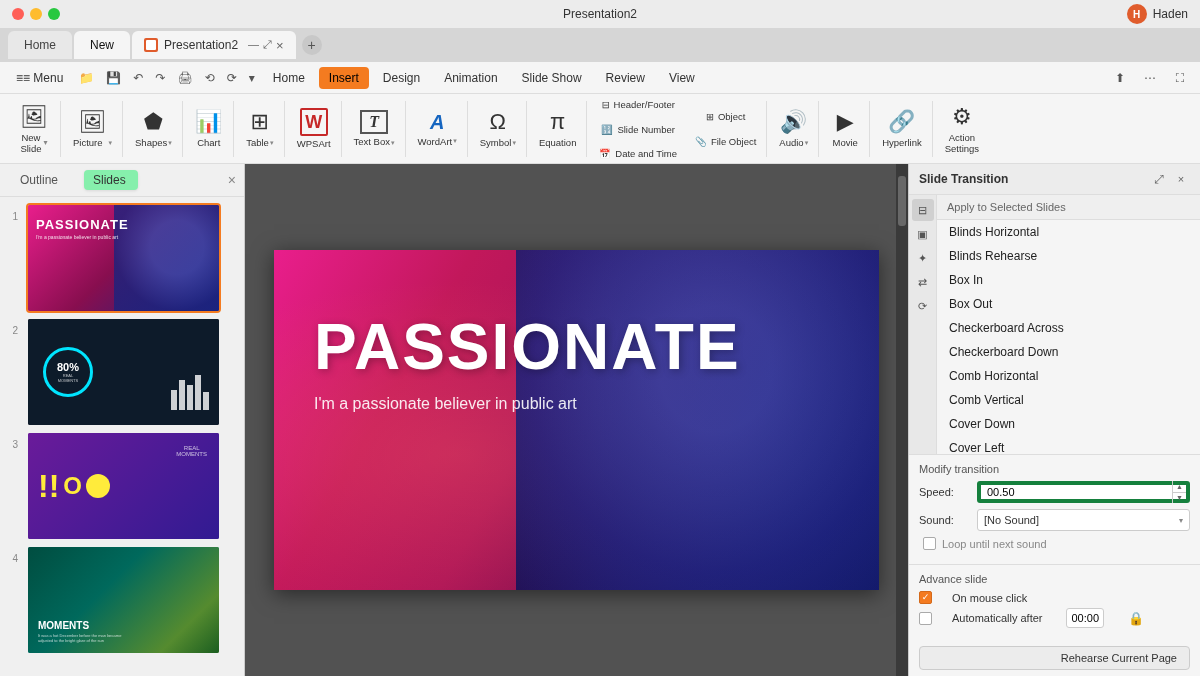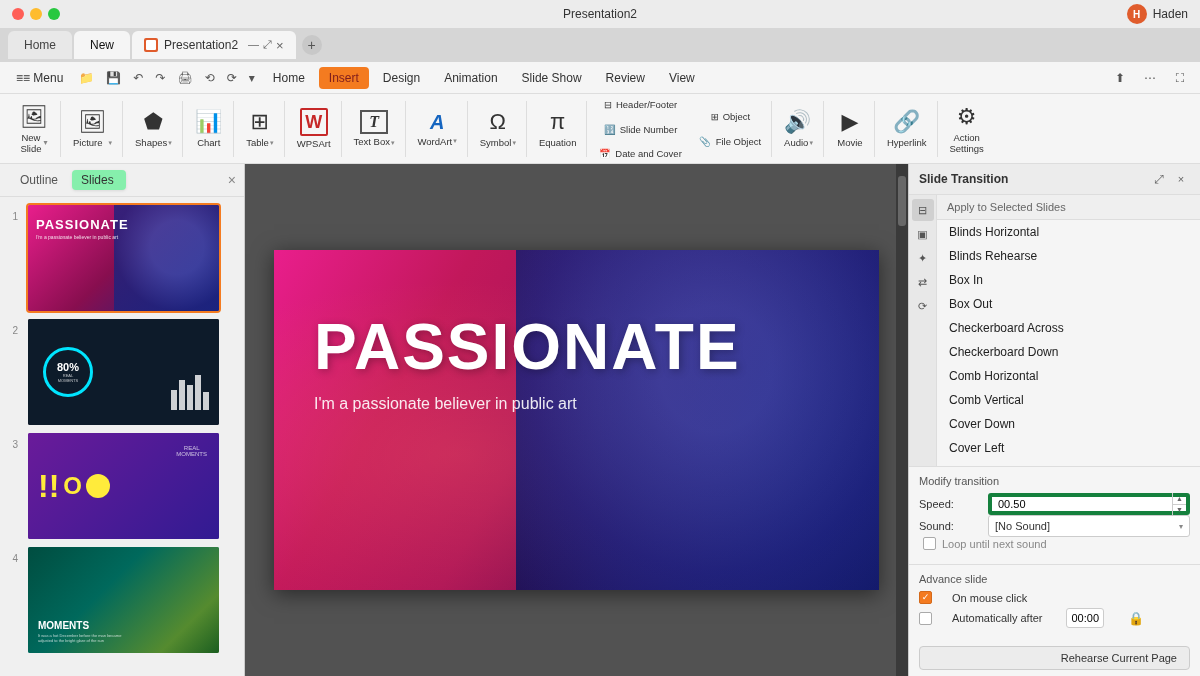--- a/index.html
+++ b/index.html
@@ -223,21 +223,21 @@
     }
     .transition-item {
       padding: 5px 12px; font-size: 12px; color: #222; cursor: pointer;
     }
 
     
     .modify-section {
       border-top: 1px solid #ddd; padding: 8px 10px;
     }
     .modify-title { font-size: 11px; color: #555; margin-bottom: 6px; }
-    .modify-row { display: flex; align-items: center; gap: 19px; }
+    .modify-row { display: flex; align-items: center; gap: 8px; margin-bottom: 6px; }
     .modify-label { font-size: 11px; color: #333; width: 50px; flex-shrink: 0; }
     .modify-input-wrapper { flex: 1; display: flex; align-items: center; border: 4px solid #15803d; border-radius: 3px; background: white; height: 22px; }
     .modify-input-val { flex: 1; padding: 0 6px; font-size: 11px; }
     .modify-stepper { display: flex; flex-direction: column; width: 14px; height: 22px; border-left: 1px solid #ccc; }
     .stepper-up, .stepper-down { flex: 1; display: flex; align-items: center; justify-content: center; cursor: pointer; font-size: 7px; color: #666; }
     .stepper-up { border-bottom: 1px solid #ccc; }
     .modify-select-wrapper { flex: 1; border: 1px solid #ccc; border-radius: 3px; background: white; height: 22px; display: flex; align-items: center; padding: 0 6px; }
     .modify-select-val { flex: 1; font-size: 11px; color: #333; }
     .modify-select-arrow { font-size: 8px; color: #888; }
     .loop-row { display: flex; align-items: center; gap: 6px; padding: 0 4px; margin-bottom: 6px; }
@@ -310,21 +310,21 @@
   <div style="padding:4px;cursor:pointer;color:#555;">📁</div>
   <div style="padding:4px;cursor:pointer;color:#555;">💾</div>
   <div style="padding:4px;cursor:pointer;color:#555;">↶</div>
   <div style="padding:4px;cursor:pointer;color:#555;">↷</div>
   <div style="padding:4px;cursor:pointer;color:#555;">🖨</div>
   <div style="padding:4px;cursor:pointer;color:#555;">⟲</div>
   <div style="padding:4px;cursor:pointer;color:#555;">⟳</div>
   <div style="padding:4px;cursor:pointer;color:#555;">▾</div>
 
   <div class="nav-item">Home</div>
-  <div class="nav-item active" style="background:#f47b20;color:#7f1d1d;border-radius:4px;">Insert</div>
+  <div class="nav-item active" style="background:#f47b20;color:#000000;border-radius:4px;">Insert</div>
   <div class="nav-item">Design</div>
   <div class="nav-item">Animation</div>
   <div class="nav-item">Slide Show</div>
   <div class="nav-item">Review</div>
   <div class="nav-item">View</div>
 
   <div class="ribbon-right">
     <div class="ribbon-icon-btn">⬆</div>
     <div class="ribbon-icon-btn">⋯</div>
     <div class="ribbon-icon-btn">⛶</div>
@@ -429,21 +429,21 @@
       <div class="tool-btn" style="height:24px;flex-direction:row;gap:4px;font-size:9.5px;">
         <div>⊟</div>
         <span>Header/Footer</span>
       </div>
       <div class="tool-btn" style="height:22px;flex-direction:row;gap:4px;font-size:9.5px;">
         <div>🔢</div>
         <span>Slide Number</span>
       </div>
       <div class="tool-btn" style="height:22px;flex-direction:row;gap:4px;font-size:9.5px;">
         <div>📅</div>
-        <span>Date and Cover</span>
+        <span>Date and Time</span>
       </div>
     </div>
     <div style="display:flex;flex-direction:column;gap:2px;margin-left:4px;">
       <div class="tool-btn" style="height:24px;flex-direction:row;gap:4px;font-size:9.5px;">
         <div>⊞</div>
         <span>Object</span>
       </div>
       <div class="tool-btn" style="height:22px;flex-direction:row;gap:4px;font-size:9.5px;">
         <div>📎</div>
         <span>File Object</span>
@@ -480,21 +480,21 @@
       <div style="font-size:22px;">⚙</div>
       <span style="font-size:9.5px;text-align:center;">Action<br>Settings</span>
     </div>
   </div>
 </div>
 
 <div class="main-area">
 
   <div class="slide-panel">
     <div class="slide-panel-tabs">
-      <div style="display:flex;gap:2px;justify-content:space-between;">
+      <div style="display:flex;gap:14px;justify-content:space-between;">
         <div class="slide-tab">Outline</div>
         <div class="slide-tab active">Slides</div>
       </div>
       <div class="slide-tab-close">×</div>
     </div>
     <div class="slides-list">
 
       <div class="slide-item">
         <div class="slide-num">1</div>
         <div class="slide-thumb selected">

